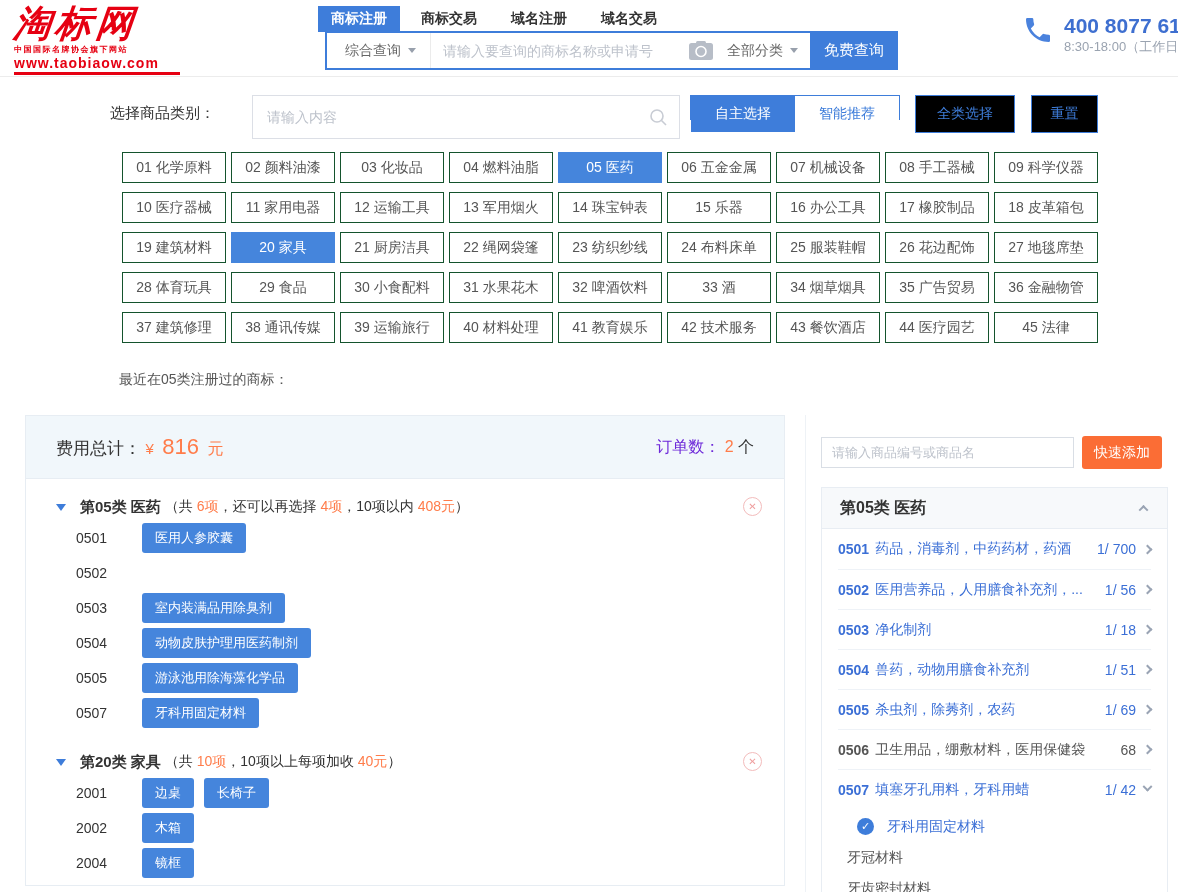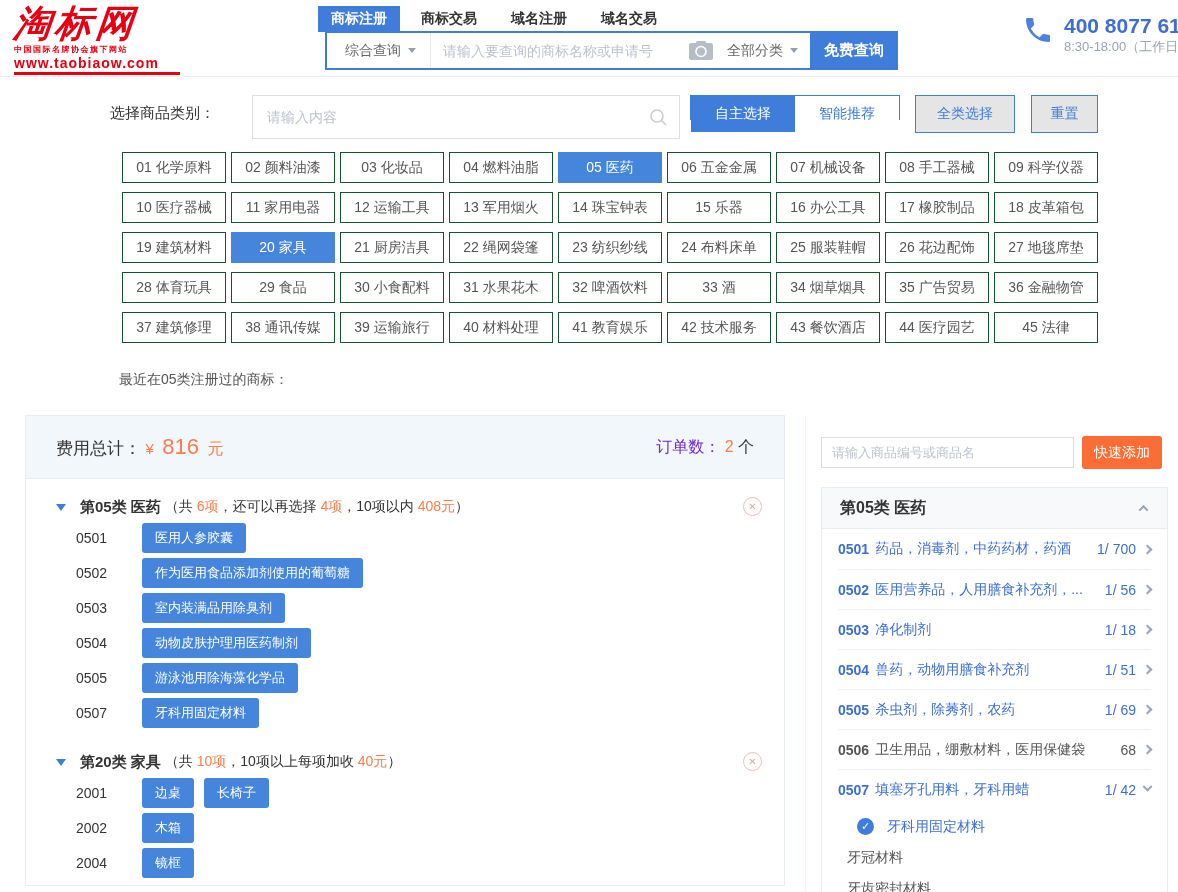--- a/index.html
+++ b/index.html
@@ -17,39 +17,39 @@
   .nav-tabs { position:absolute; left:318px; top:6px; display:flex; }
   .nav-tab { font-size:14px; font-weight:700; color:#333; padding:4px 13px; margin-right:8px; cursor:pointer; white-space:nowrap; }
   .nav-tab.active { background:#3e7dda; color:#fff; }
 
   .search-bar { position:absolute; left:325px; top:31px; width:573px; height:39px; display:flex; border:2px solid #3e7dda; background:#fff; }
   .search-type { display:flex; align-items:center; padding:0 14px 0 18px; font-size:14px; color:#666; border-right:1px solid #ebebeb; cursor:pointer; white-space:nowrap; }
   .search-input { flex:1; border:none; outline:none; font-size:14px; padding:0 12px; color:#333; font-family:inherit; }
   .search-input::placeholder { color:#bdc2cb; }
   .camera { display:flex; align-items:center; padding:0 8px; cursor:pointer; }
   .search-class { display:flex; align-items:center; padding:0 14px 0 6px; font-size:14px; color:#666; cursor:pointer; white-space:nowrap; }
-  .search-submit { width:88px; background:#3e7dda; color:#fff; font-size:15px; font-weight:700; border:none; cursor:pointer; font-family:inherit; margin:-2px; height:39px; }
+  .search-submit { width:88px; background:#3e7dda; color:#fff; font-size:15px; font-weight:400; border:none; cursor:pointer; font-family:inherit; margin:-2px; height:39px; }
 
   .contact { position:absolute; left:1022px; top:14px; width:220px; display:flex; align-items:flex-start; }
   .phone-num { font-size:21px; font-weight:700; color:#3e6fd0; white-space:nowrap; line-height:24px; }
   .phone-hours { font-size:13px; color:#9aa3b0; white-space:nowrap; }
 
   .caret { width:0; height:0; border-left:4px solid transparent; border-right:4px solid transparent; border-top:5px solid #98a0ac; display:inline-block; margin-left:7px; }
 
   
   .filter { position:absolute; top:95px; left:0; width:1178px; height:38px; }
   .filter-label { position:absolute; left:110px; top:9px; font-size:15px; color:#333; }
   .filter-input-wrap { position:absolute; left:252px; top:0; width:428px; height:44px; border:1px solid #dcdfe6; display:flex; align-items:center; }
   .filter-input { flex:1; border:none; outline:none; font-size:14px; padding:0 14px; font-family:inherit; }
   .filter-input::placeholder { color:#bdc2cb; }
   .mag { margin-right:12px; }
   .mode-group { position:absolute; left:690px; top:0; height:25px; display:flex; border:1px solid #3e7dda; }
   .mode-btn { height:36px; padding:0 24px; font-size:14px; display:flex; align-items:center; color:#3e7dda; background:#fff; cursor:pointer; white-space:nowrap; }
   .mode-btn.active { background:#3e7dda; color:#fff; }
-  .ghost-btn { position:absolute; top:0; height:38px; border:1px solid #3e7dda; background:#e5e5e5; color:#3e7dda; font-size:14px; display:flex; align-items:center; justify-content:center; cursor:pointer; }
+  .ghost-btn { position:absolute; top:0; height:38px; border:1px solid #3e7dda; background:#000000; color:#3e7dda; font-size:14px; display:flex; align-items:center; justify-content:center; cursor:pointer; }
   .btn-allclass { left:915px; width:100px; }
   .btn-reset { left:1031px; width:67px; }
 
   
   .cat-grid { position:absolute; left:122px; top:152px; width:978px; display:grid; grid-template-columns:repeat(9,104px); gap:9px 5px; }
   .cat { height:31px; border:1px solid #14532d; display:flex; align-items:center; justify-content:center; font-size:14px; color:#555; cursor:pointer; white-space:nowrap; background:#fff; }
   .cat.selected { background:#4585dc; border-color:#4585dc; color:#fff; }
 
   .recent-note { position:absolute; left:119px; top:371px; font-size:14px; color:#555; }
 
@@ -242,21 +242,20 @@
           <span>（共 </span><span class="num">6项</span><span>，还可以再选择 </span><span class="num">4项</span><span>，10项以内 </span><span class="num">408元</span><span>）</span>
         </span>
         <span class="circle-x"></span>
       </div>
       <div class="item-row">
         <span class="item-code">0501</span>
         <span class="tag">医用人参胶囊</span>
       </div>
       <div class="item-row">
         <span class="item-code">0502</span>
-        <span class="tag">作为医用食品添加剂使用的葡萄糖</span>
       </div>
       <div class="item-row">
         <span class="item-code">0503</span>
         <span class="tag">室内装满品用除臭剂</span>
       </div>
       <div class="item-row">
         <span class="item-code">0504</span>
         <span class="tag">动物皮肤护理用医药制剂</span>
       </div>
       <div class="item-row">

